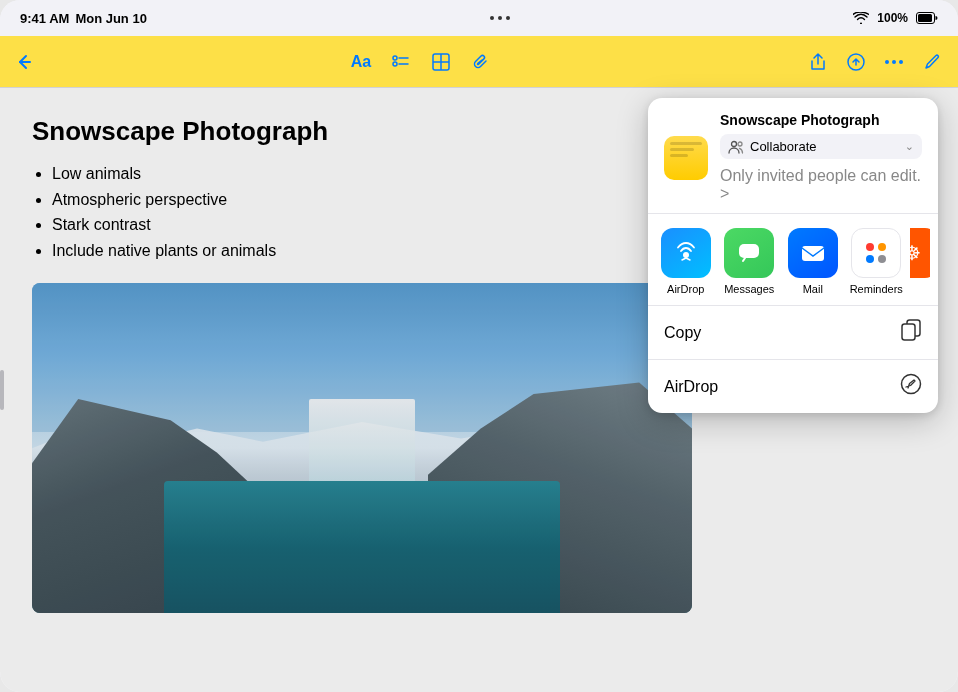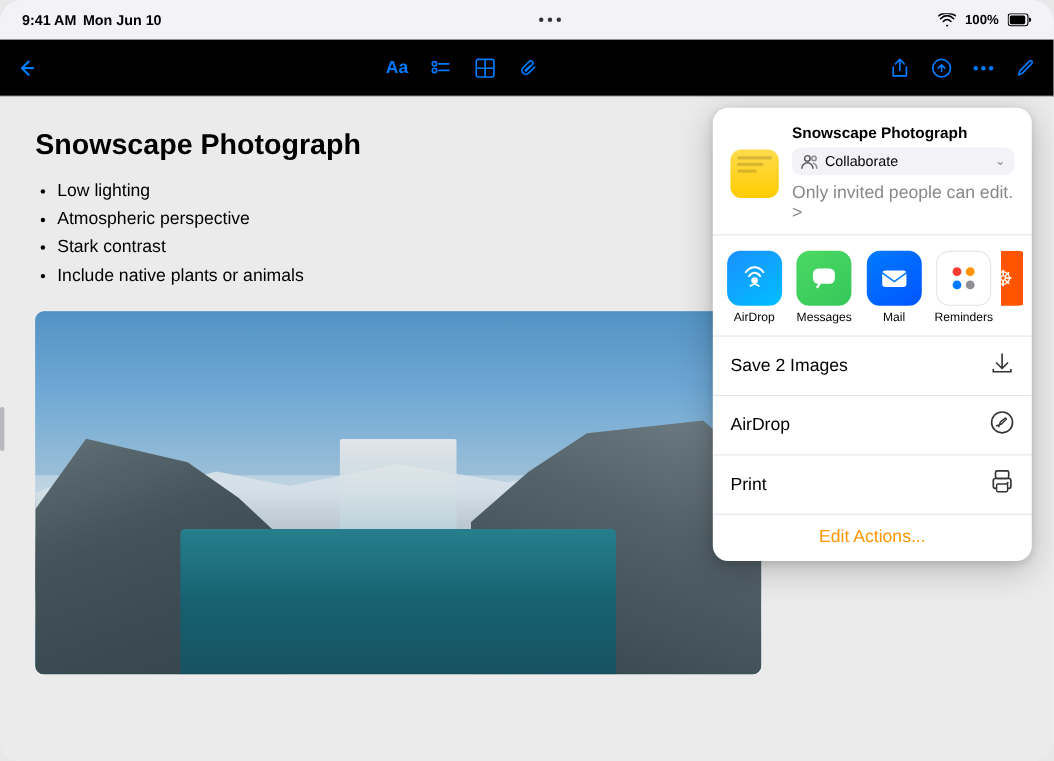--- a/index.html
+++ b/index.html
@@ -36,21 +36,21 @@
       color: #000;
     }
     .status-bar-left { display: flex; gap: 6px; align-items: center; }
     .status-bar-center { display: flex; gap: 4px; align-items: center; }
     .status-bar-right { display: flex; gap: 8px; align-items: center; font-size: 12px; }
     .status-dot { width: 4px; height: 4px; background: #333; border-radius: 50%; }
 
     
     .toolbar {
       height: 52px;
-      background: #000000;
+      background: #fde047;
       border-bottom: 1px solid #d1d1d6;
       display: flex;
       align-items: center;
       padding: 0 16px;
       gap: 20px;
       justify-content: space-between;
     }
     .toolbar-left { display: flex; align-items: center; gap: 24px; }
     .toolbar-center { display: flex; align-items: center; gap: 20px; }
     .toolbar-right { display: flex; align-items: center; gap: 18px; }
@@ -464,21 +464,21 @@
     </div>
   </div>
 
   <div class="content-area">
 
     <div class="side-handle"></div>
 
     <div class="notes-content">
       <h1 class="note-title">Snowscape Photograph</h1>
       <ul class="note-list">
-        <li>Low lighting</li>
+        <li>Low animals</li>
         <li>Atmospheric perspective</li>
         <li>Stark contrast</li>
         <li>Include native plants or animals</li>
       </ul>
 
       <div class="note-photo">
         <div class="landscape-sky"></div>
         <div class="landscape-snow"></div>
         <div class="landscape-rock-left"></div>
         <div class="landscape-rock-right"></div>
@@ -563,55 +563,41 @@
 
         <div class="share-app-item" style="overflow:hidden; max-width:20px;">
           <div class="share-app-icon" style="background: #ff5500; min-width:50px; transform: translateX(-8px);">
             <span style="color:white; font-size:20px;">☸</span>
           </div>
         </div>
       </div>
 
       <div class="share-actions">
 
-
         <div class="share-action-item">
-          <span class="share-action-label">Save 2 Images</span>
+          <span class="share-action-label">Copy</span>
           <span class="share-action-icon">
             <svg width="22" height="22" viewBox="0 0 22 22" fill="none">
-              <path d="M11 3v12M6 11l5 5 5-5" stroke="#333" stroke-width="1.5" stroke-linecap="round" stroke-linejoin="round"></path>
-              <path d="M3 17v2h16v-2" stroke="#333" stroke-width="1.5" stroke-linecap="round"></path>
+              <rect x="7" y="1" width="13" height="16" rx="2.5" stroke="#333" stroke-width="1.5"></rect>
+              <rect x="2" y="5" width="13" height="16" rx="2.5" fill="white" stroke="#333" stroke-width="1.5"></rect>
             </svg>
           </span>
         </div>
+
 
         <div class="share-action-item">
           <span class="share-action-label">AirDrop</span>
           <span class="share-action-icon">
             <svg width="22" height="22" viewBox="0 0 22 22" fill="none">
               <circle cx="11" cy="11" r="9.5" stroke="#333" stroke-width="1.5"></circle>
               <path d="M8 15l1.5-4.5L14 7l1 1-4.5 4.5L6 14" stroke="#333" stroke-width="1.3" stroke-linecap="round" stroke-linejoin="round" fill="none"></path>
             </svg>
           </span>
         </div>
 
-        <div class="share-action-item" style="border-bottom: none;">
-          <span class="share-action-label">Print</span>
-          <span class="share-action-icon">
-            <svg width="22" height="22" viewBox="0 0 22 22" fill="none">
-              <rect x="5" y="1" width="12" height="7" rx="1.5" stroke="#333" stroke-width="1.5"></rect>
-              <rect x="3" y="8" width="16" height="9" rx="2" stroke="#333" stroke-width="1.5"></rect>
-              <rect x="6" y="13" width="10" height="7" rx="1" fill="white" stroke="#333" stroke-width="1.3"></rect>
-              <circle cx="16" cy="12" r="1" fill="#333"></circle>
-            </svg>
-          </span>
-        </div>
       </div>
 
-      <div class="edit-actions">
-        <span class="edit-actions-label">Edit Actions...</span>
-      </div>
 
     </div>
 
   </div>
 
 </div>
 
 </body></html>

